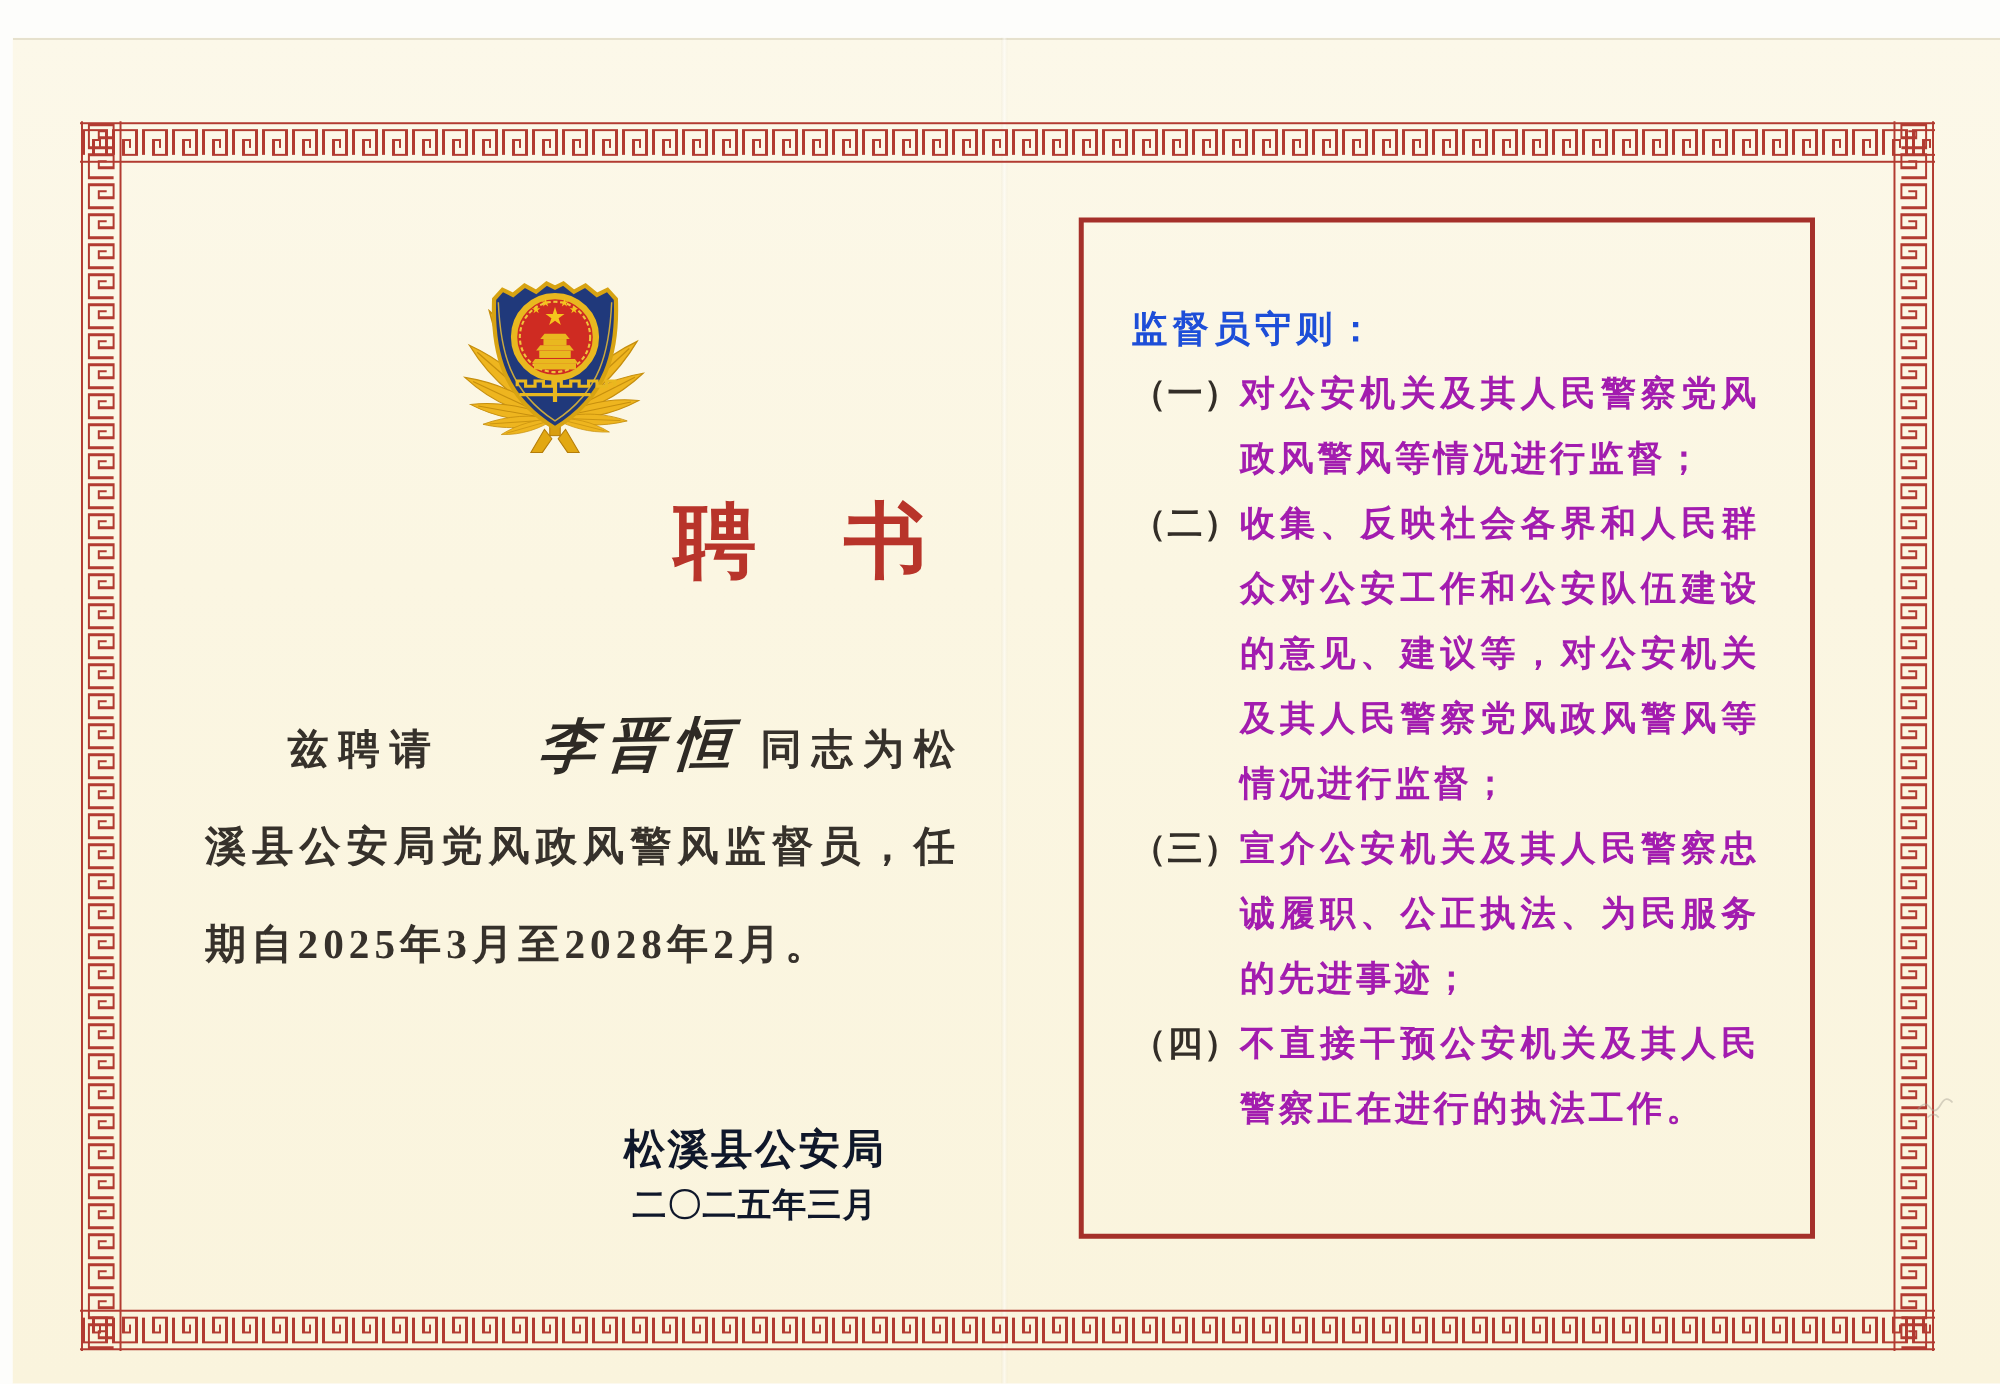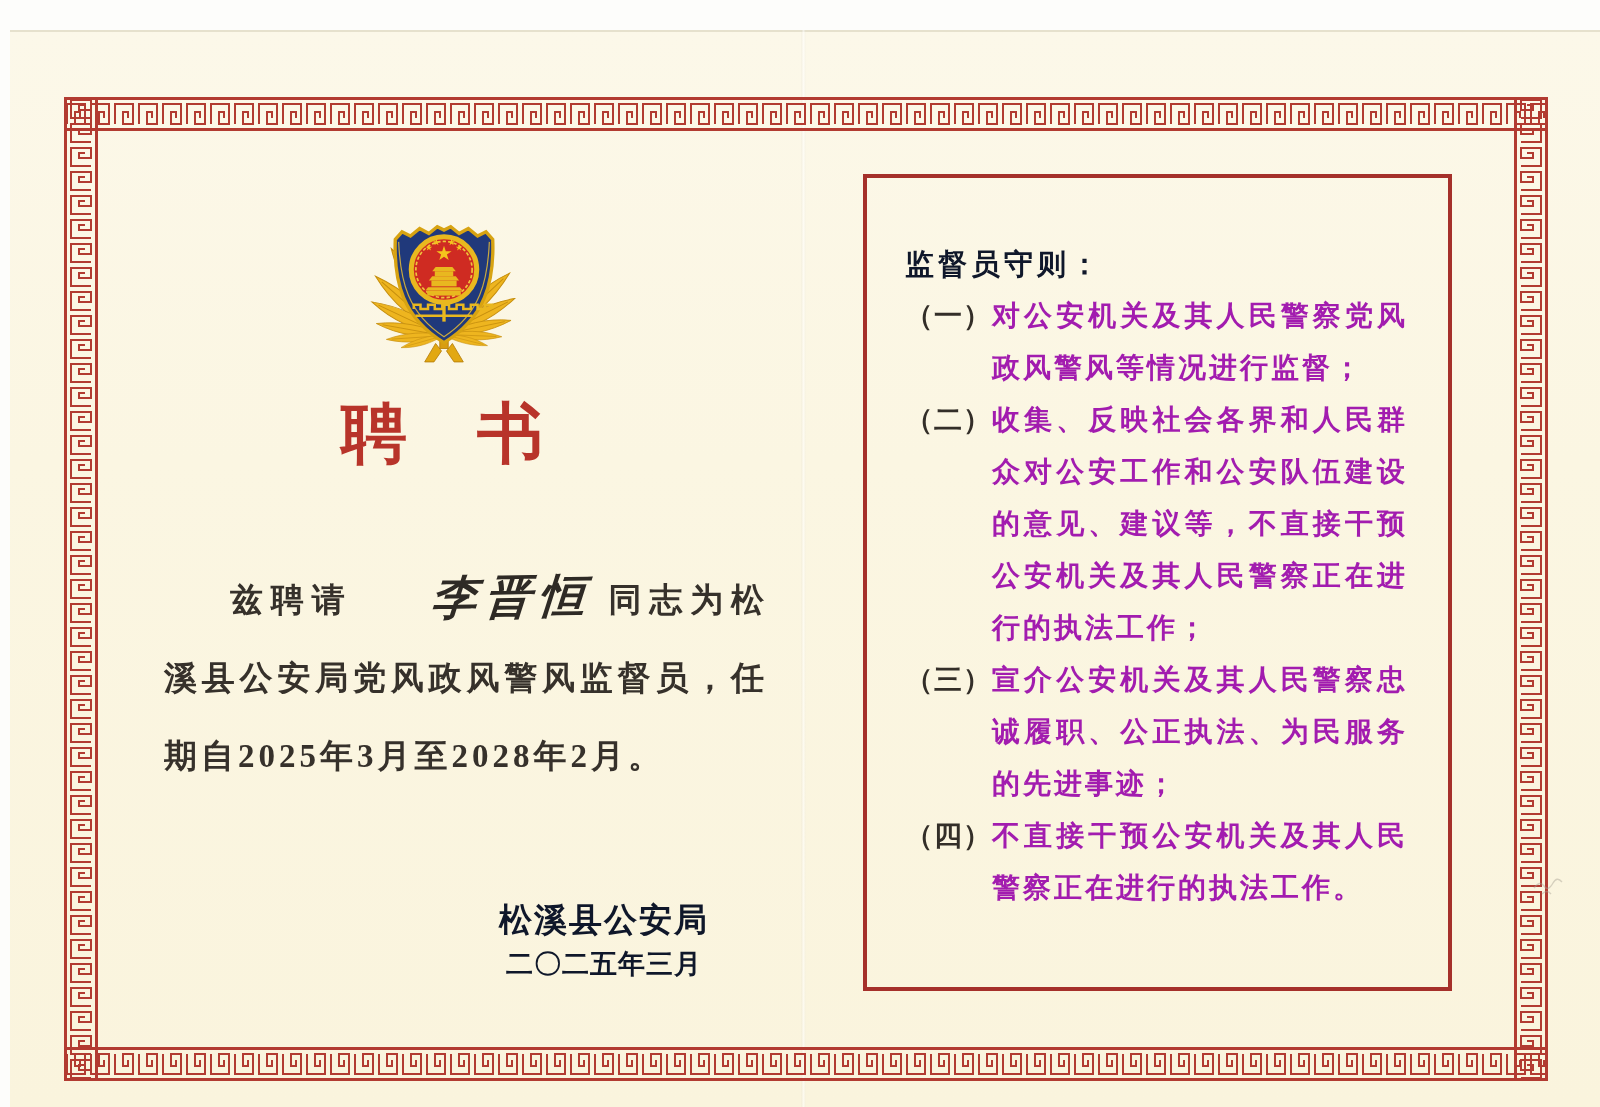--- a/index.html
+++ b/index.html
@@ -20,21 +20,21 @@
   .fold-crease{
     position:absolute;left:801px;top:30px;bottom:0;width:5px;
     background:linear-gradient(90deg,rgba(120,110,80,0.05),rgba(255,255,255,0.5),rgba(120,110,80,0.03));
   }
   .frame-svg{position:absolute;left:64px;top:97px;}
   
   .emblem{position:absolute;left:360px;top:194px;width:168px;height:178px;}
   
   .cert-title{
     position:absolute;left:143px;top:398px;width:600px;
-    text-align:center;font-size:66px;font-weight:700;color:#b8342a;
+    text-align:right;font-size:66px;font-weight:700;color:#b8342a;
     letter-spacing:2px;line-height:1.1;
   }
   
   .cert-body{
     position:absolute;left:164px;top:528px;width:604px;
     font-size:33px;font-weight:700;color:#36312b;
     line-height:78px;letter-spacing:4px;
     text-indent:66px;text-align:justify;
   }
   .appointee-name{
@@ -49,21 +49,21 @@
   }
   .sig-org{font-size:33px;line-height:44px;letter-spacing:2px;}
   .sig-date{font-size:27px;line-height:44px;letter-spacing:1px;}
   
   .rules-box{
     position:absolute;left:863px;top:174px;width:589px;height:817px;
     border:4px solid #a5302a;box-sizing:border-box;
     padding:60px 24px 0 38px;
   }
   .rules-heading{
-    font-size:29px;font-weight:700;color:#0f172a;
+    font-size:29px;font-weight:700;color:#1d4ed8;
     line-height:52px;letter-spacing:4px;
   }
   .rule-item{display:flex;align-items:flex-start;}
   .rule-num{
     flex:0 0 86px;font-size:28px;font-weight:700;color:#332e28;
     line-height:52px;letter-spacing:1px;
   }
   .rule-text{
     width:416px;font-size:28px;font-weight:700;color:#a21caf;
     line-height:52px;letter-spacing:3px;text-align:justify;
@@ -184,21 +184,21 @@
   </div>
 
   <div class="rules-box">
     <div class="rules-heading">监督员守则：</div>
     <div class="rule-item">
       <span class="rule-num">（一）</span>
       <span class="rule-text">对公安机关及其人民警察党风政风警风等情况进行监督；</span>
     </div>
     <div class="rule-item">
       <span class="rule-num">（二）</span>
-      <span class="rule-text">收集、反映社会各界和人民群众对公安工作和公安队伍建设的意见、建议等，不直接干预公安机关及其人民警察正在进行的执法工作；</span>
+      <span class="rule-text">收集、反映社会各界和人民群众对公安工作和公安队伍建设的意见、建议等，对公安机关及其人民警察党风政风警风等情况进行监督；</span>
     </div>
     <div class="rule-item">
       <span class="rule-num">（三）</span>
       <span class="rule-text">宣介公安机关及其人民警察忠诚履职、公正执法、为民服务的先进事迹；</span>
     </div>
     <div class="rule-item">
       <span class="rule-num">（四）</span>
       <span class="rule-text">不直接干预公安机关及其人民警察正在进行的执法工作。</span>
     </div>
   </div>

